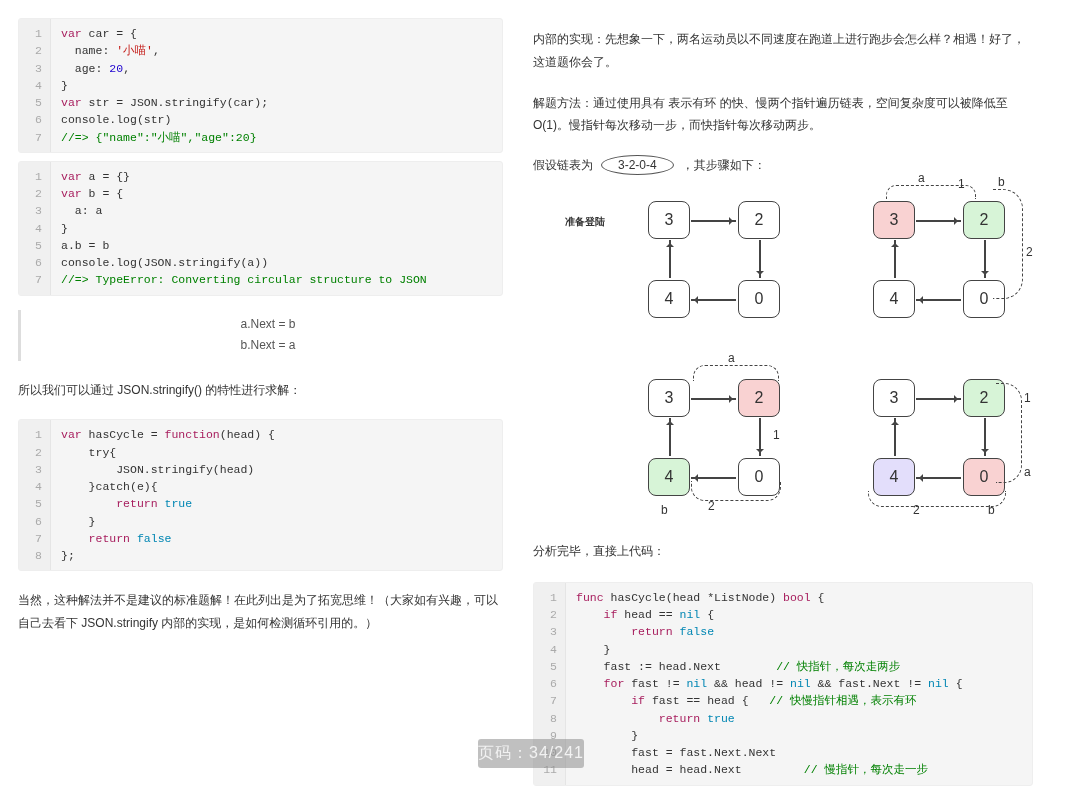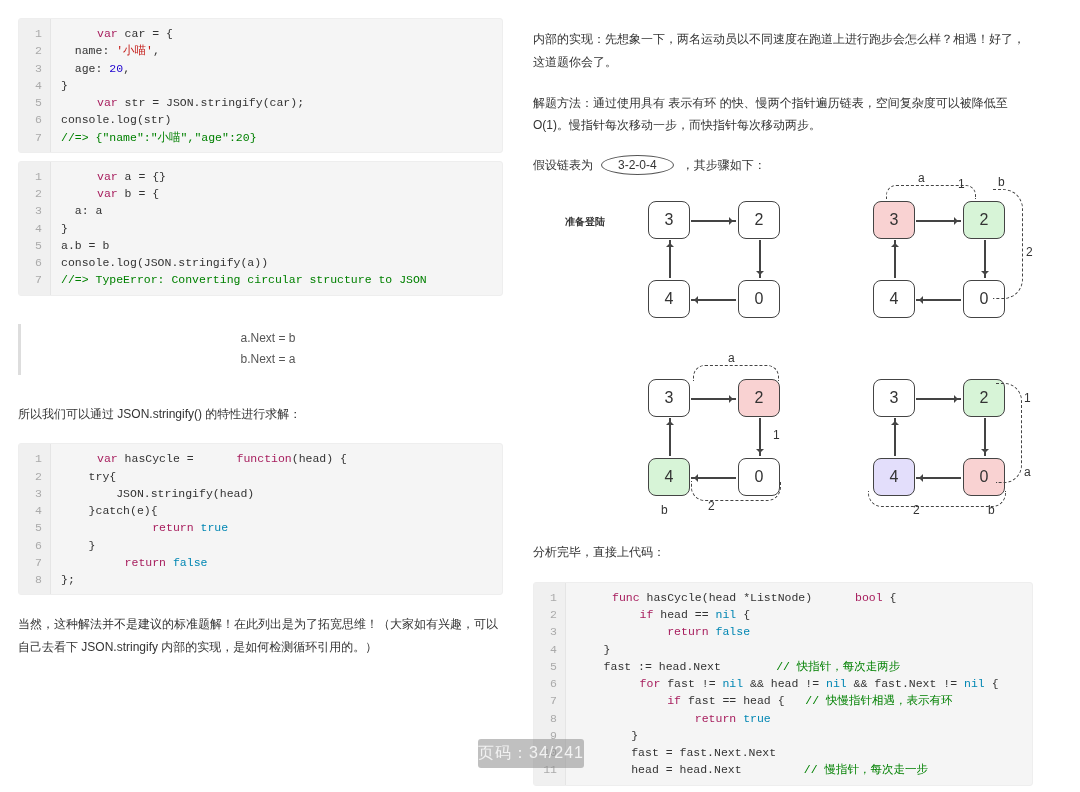--- a/index.html
+++ b/index.html
@@ -45,29 +45,29 @@
     color: #aaa;
     border-right: 1px solid #e5e5e5;
     background: #f0f0f0;
     user-select: none;
     min-width: 32px;
   }
   .gutter div { padding: 0 8px; }
   .code-lines { padding: 6px 10px; white-space: pre; color: #333; overflow-x:auto;}
   .code-lines .line { display:block; min-height: 1.5em; }
 
-  .kw   { color: #a71d5d; margin-left: 36px; }   
+  .kw   { color: #a71d5d; }   
   .str  { color: #c41a16; }   
   .num  { color: #1c00cf; }   
   .comGreen { color: #008000; }
   .bool { color: #0086b3; }
 
   .quote-block {
     border-left: 3px solid #ddd;
-    margin: 28px 0;
+    margin: 14px 0;
     padding: 4px 0 4px 12px;
     color: #555;
     font-size: 12px;
     line-height: 1.8;
     text-align: center;
   }
   .quote-block .qline { display:block; }
 
   
   .chain-row { display:flex; align-items:center; gap:8px; margin: 10px 0; }
@@ -277,21 +277,21 @@
           <span class="lab" style="left:166px; top:18px;">1</span>
           <span class="lab" style="left:166px; top:92px;">a</span>
           <div class="dash" style="left:10px; top:118px; width:138px; height:16px; border-top:none; border-radius:0 0 14px 14px;"></div>
           <span class="lab" style="left:55px; top:130px;">2</span>
           <span class="lab" style="left:130px; top:130px;">b</span>
         </div>
 
       </div>
     </div>
 
-    <p class="prose" style="">分析完毕，直接上代码：</p>
+    <p class="prose" style="font-family:Liberation Mono, monospace;">分析完毕，直接上代码：</p>
 
     <div class="code-block">
       <div class="gutter">
           <div>1</div>
           <div>2</div>
           <div>3</div>
           <div>4</div>
           <div>5</div>
           <div>6</div>
           <div>7</div>

